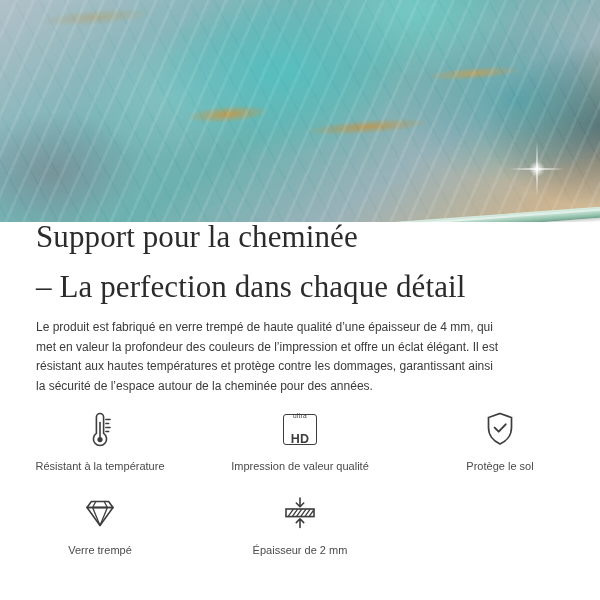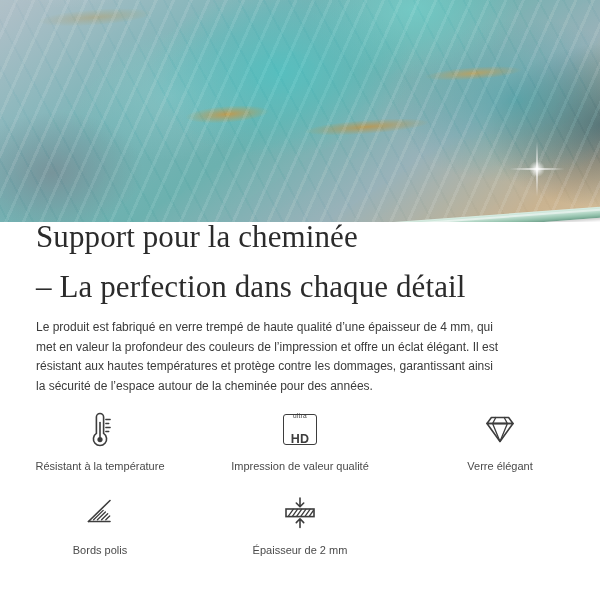--- a/index.html
+++ b/index.html
@@ -220,42 +220,41 @@
     <div class="feature">
       <div class="feature-icon">
         <div class="hd-badge">
           <span class="t1">ultra</span>
           <span class="t2">HD</span>
         </div>
       </div>
       <div class="feature-label">Impression de valeur qualité</div>
     </div>
 
+    <div class="feature">
+      <div class="feature-icon">
+        <svg width="40" height="44" viewBox="0 0 40 44" aria-hidden="true">
+          <path d="M20 6.5l11.5 4v10.1c0 7.6-4.9 13.6-11.5 16.4-6.6-2.8-11.5-8.8-11.5-16.4V10.5L20 6.5z" fill="none" stroke="#3d3d3d" stroke-width="1.7"></path>
+          <path d="M14.6 20.6l4.1 4.1 7-7.4" fill="none" stroke="#3d3d3d" stroke-width="1.9" stroke-linecap="round" stroke-linejoin="round"></path>
+        </svg>
+      </div>
+      <div class="feature-label">Protège le sol</div>
+    </div>
 
     <div class="feature">
       <div class="feature-icon">
         <svg width="42" height="40" viewBox="0 0 42 40" aria-hidden="true">
           <path class="ico-stroke" d="M8 14.5h26L21 32.5 8 14.5z"></path>
           <path class="ico-stroke" d="M12.4 8.5h17.2l4.4 6H8l4.4-6z"></path>
           <path class="ico-stroke-thin" d="M16.8 8.5l-3.2 6 7.4 18 7.4-18-3.2-6M13.6 14.5h14.8"></path>
         </svg>
       </div>
-      <div class="feature-label">Verre élégant</div>
-    </div>
-
-    <div class="feature">
-      <div class="feature-icon">
-        <svg width="42" height="38" viewBox="0 0 42 38" aria-hidden="true">
-          <path class="ico-stroke" d="M9.5 27.5L31 6.5"></path>
-          <path class="ico-stroke" d="M9.5 27.5H31"></path>
-          <path class="ico-stroke-thin" d="M14.6 25.8l9.6-9.4M18.4 25.8l8-7.8M22.6 25.8l6.1-6M26.8 25.8l3.9-3.8"></path>
-        </svg>
-      </div>
-      <div class="feature-label">Bords polis</div>
-    </div>
+      <div class="feature-label">Verre trempé</div>
+    </div>
+
 
     <div class="feature">
       <div class="feature-icon">
         <svg width="44" height="40" viewBox="0 0 44 40" aria-hidden="true">
           <path class="ico-stroke" d="M22 5v8.2M18.3 10l3.7 3.8L25.7 10"></path>
           <rect x="8" y="16" width="28" height="7.6" fill="none" stroke="#3d3d3d" stroke-width="1.6"></rect>
           <path class="ico-stroke-thin" d="M10.2 23.3l5-6.9M14.4 23.3l5-6.9M18.6 23.3l5-6.9M22.8 23.3l5-6.9M27 23.3l5-6.9M31.2 23.3l4.2-5.8"></path>
           <path class="ico-stroke" d="M22 34.5v-8.2M18.3 29.6l3.7-3.8 3.7 3.8"></path>
         </svg>
       </div>

